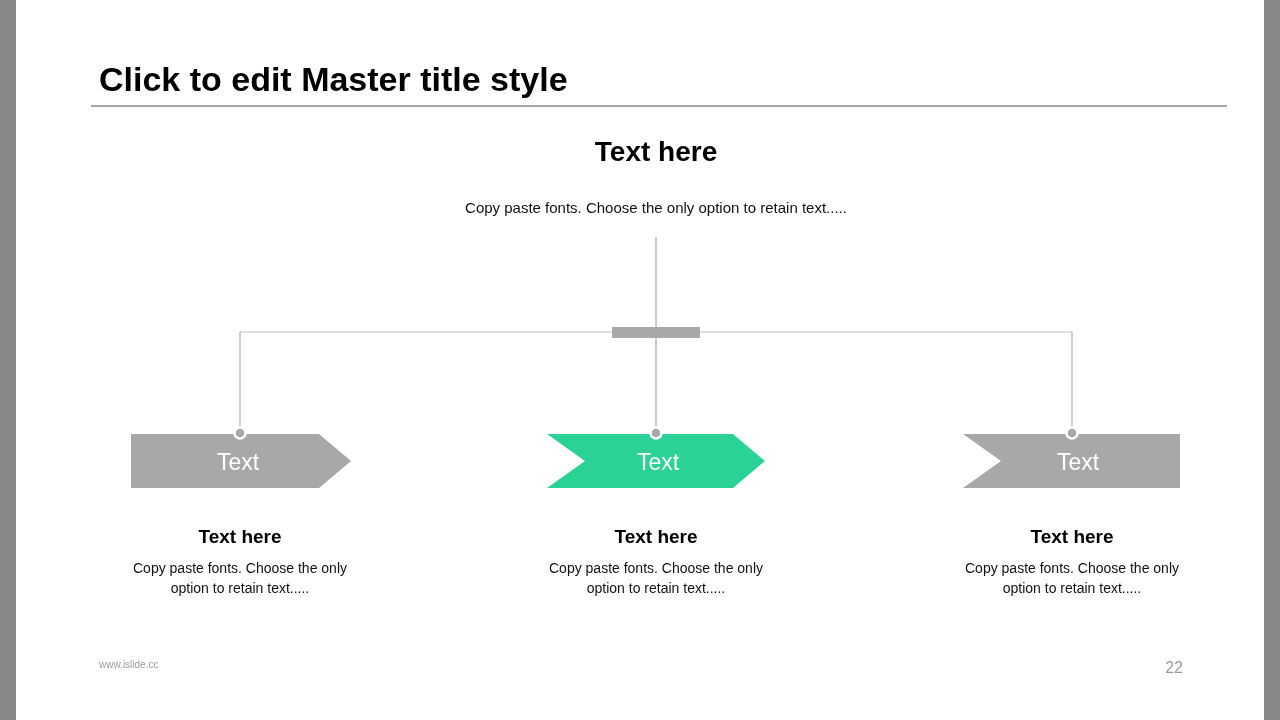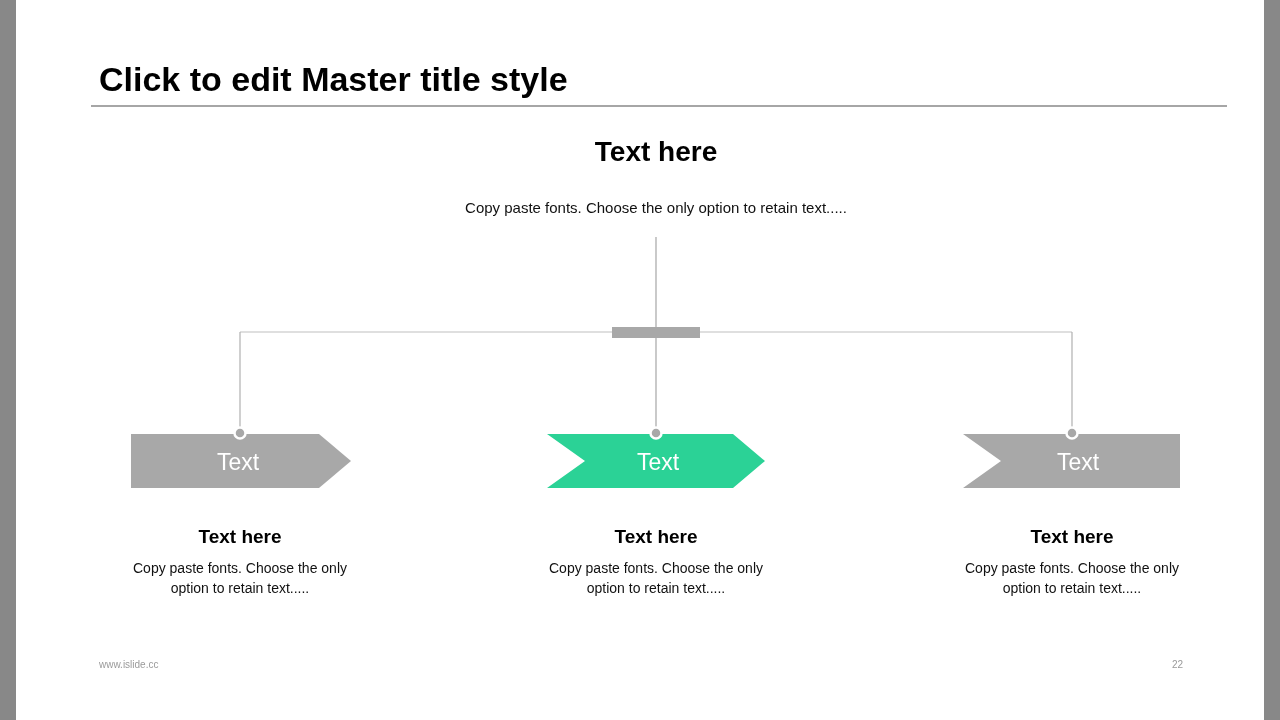--- a/index.html
+++ b/index.html
@@ -85,21 +85,21 @@
     position: absolute;
     left: 83px;
     top: 659px;
     font-size: 10px;
     color: #9a9a9a;
   }
   .footer-page {
     position: absolute;
     right: 81px;
     top: 659px;
-    font-size: 10px;
+    font-size: 16px;
     color: #9a9a9a;
   }
 </style>
 </head>
 <body>
 
 <div class="slide">
 
   <h1 class="slide-title">Click to edit Master title style</h1>
   <div class="title-rule"></div>

